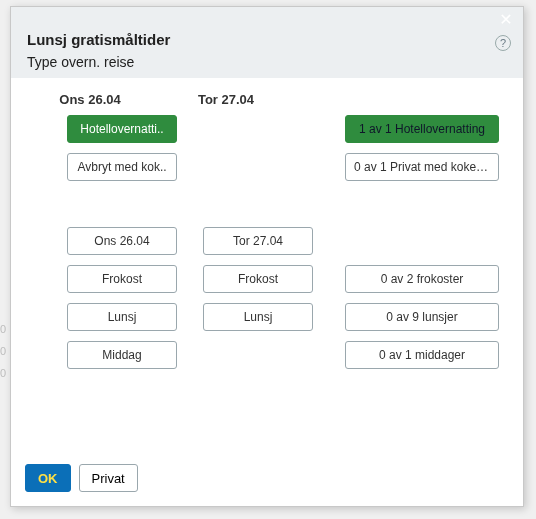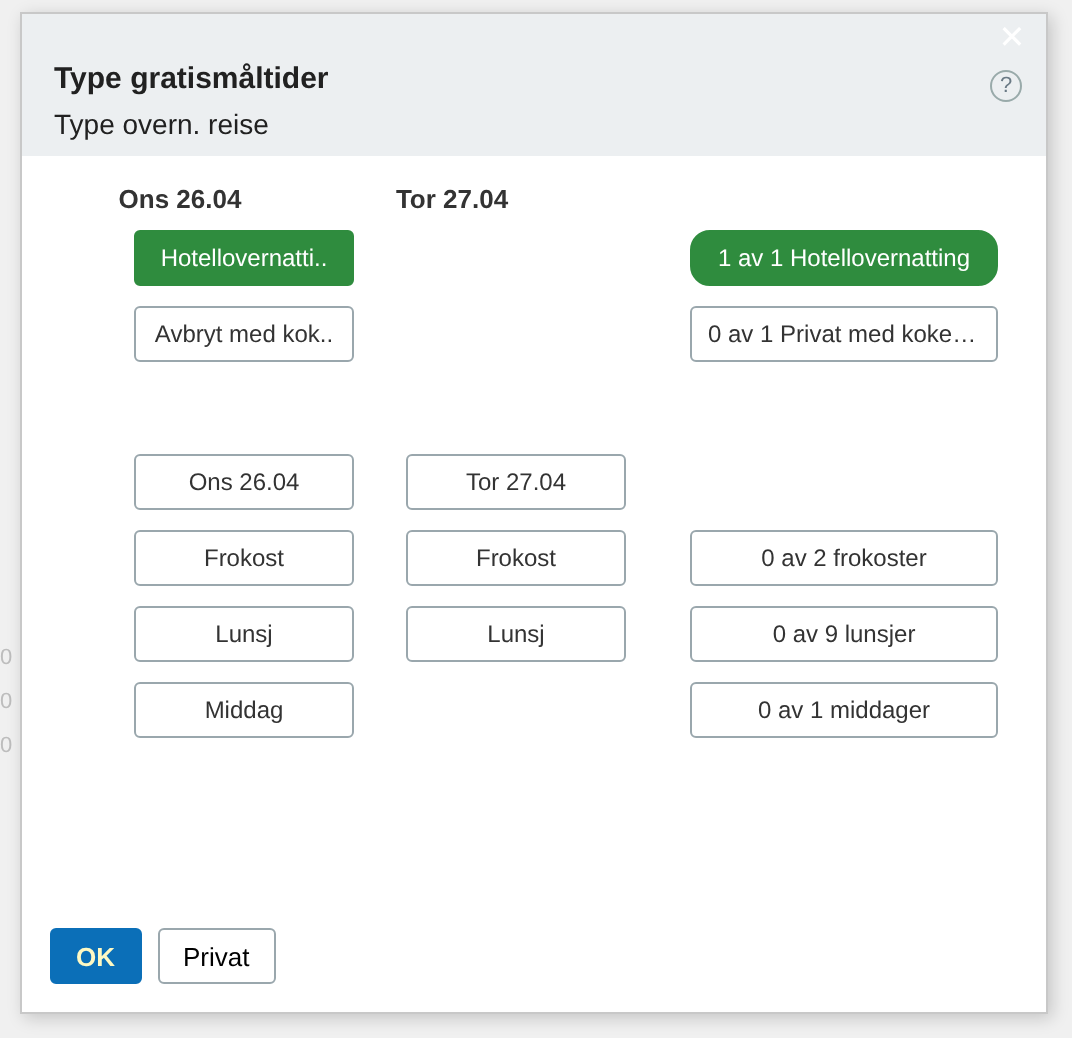--- a/index.html
+++ b/index.html
@@ -125,23 +125,22 @@
       text-align: center;
       white-space: nowrap;
       overflow: hidden;
       text-overflow: ellipsis;
       padding: 0 8px;
       flex: 1;
       cursor: default;
     }
     .summary.selected {
       background: #2f8c3e;
-      color: #ffffff;
+      color: #0f172a;
       border-color: #2f8c3e;
-      border-radius: 10px;
     }
     .gap-block { height: 36px; }
     .footer {
       position: absolute;
       left: 14px;
       bottom: 14px;
       display: flex;
       gap: 8px;
     }
     .btn {
@@ -149,21 +148,21 @@
       padding: 0 12px;
       border-radius: 3px;
       font-size: 13px;
       cursor: pointer;
       border: 1px solid #9aa7ad;
       background: #fff;
     }
     .btn.primary {
       background: #0b6fb8;
       border-color: #0b6fb8;
-      color: #fef9c3;
+      color: #fde047;
       font-weight: 600;
     }
     
     .side-marks {
       position: absolute;
       left: 0;
       top: 318px;
       color: #bdbdbd;
       font-size: 11px;
       line-height: 22px;
@@ -177,21 +176,21 @@
   <div>0</div>
   <div>0</div>
 </div>
 
 <div class="dialog">
 
   <div class="close-x"></div>
   <div class="help-icon"></div>
 
   <div class="header">
-    <h1>Type gratismåltider</h1>
+    <h1>Lunsj gratismåltider</h1>
     <h2>Type overn. reise</h2>
   </div>
 
   <div class="content">
 
     <div class="col-heads">
       <div class="col-head">Ons 26.04</div>
       <div class="col-head">Tor 27.04</div>
     </div>
 

